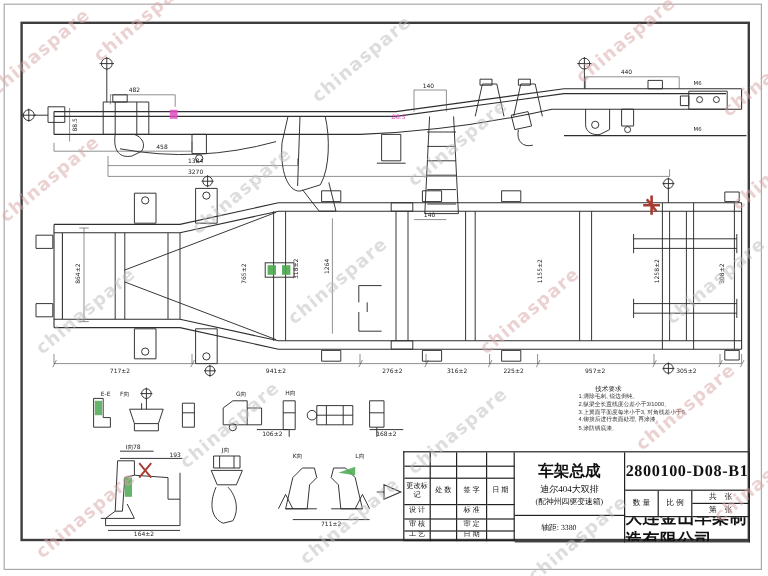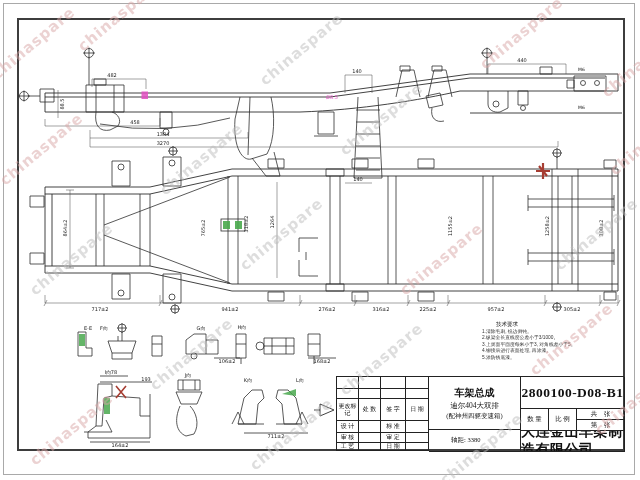--- a/index.html
+++ b/index.html
@@ -22,21 +22,21 @@
   .notes .ln{font-size:4.8px;line-height:6.4px;white-space:nowrap;}
   
   .tblock{position:absolute;left:336px;top:376px;width:288px;height:75px;
       border-left:1px solid #222;border-top:1px solid #222;box-sizing:border-box;
       font-family:"Liberation Serif", serif;color:#111;}
   .cell{position:absolute;box-sizing:border-box;border-right:1px solid #222;
       border-bottom:1px solid #222;overflow:hidden;}
   .rev-lbl{font-size:6px;display:flex;align-items:center;justify-content:center;
       text-align:center;line-height:6.5px;}
   .prod{display:flex;flex-direction:column;align-items:center;justify-content:center;}
-  .prod .l1{font-size:10px;font-weight:bold;}
+  .prod .l1{font-size:13px;font-weight:bold;}
   .prod .l2{font-size:7.5px;margin-top:1px;}
   .prod .l3{font-size:6.5px;margin-top:1px;}
   .dwgno{display:flex;align-items:center;justify-content:center;
       font-family:"Liberation Serif",serif;font-size:13.5px;font-weight:bold;
       letter-spacing:.5px;}
   .qty-lbl{font-size:6.5px;display:flex;align-items:center;justify-content:center;}
   .company{display:flex;align-items:center;justify-content:center;
       font-size:14px;font-weight:bold;letter-spacing:.5px;}
   .wheelbase{font-size:6.5px;display:flex;align-items:center;padding-left:22px;}
   svg text{font-family:"DejaVu Sans",sans-serif;fill:#222;}

